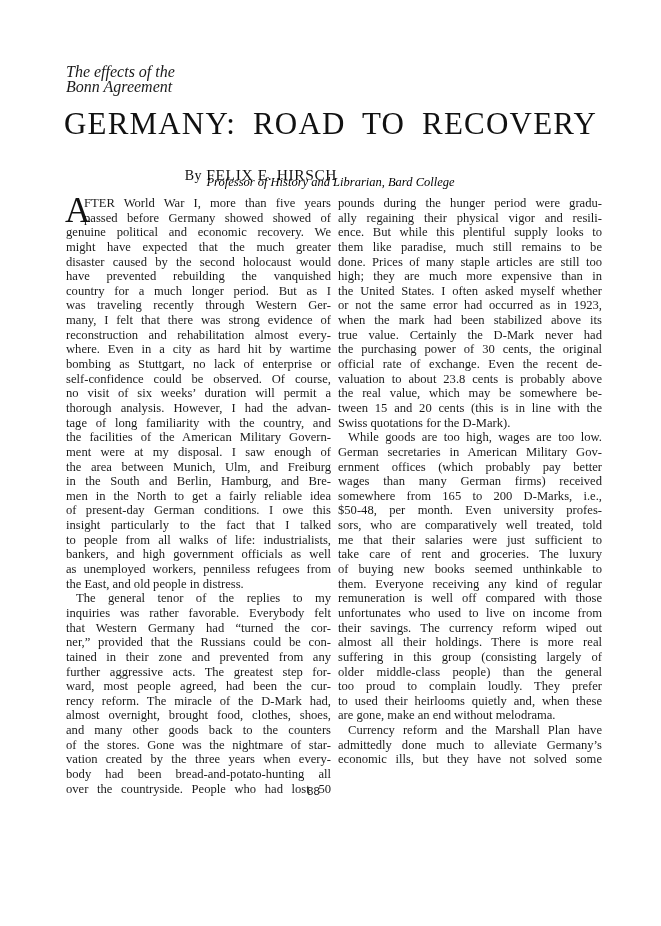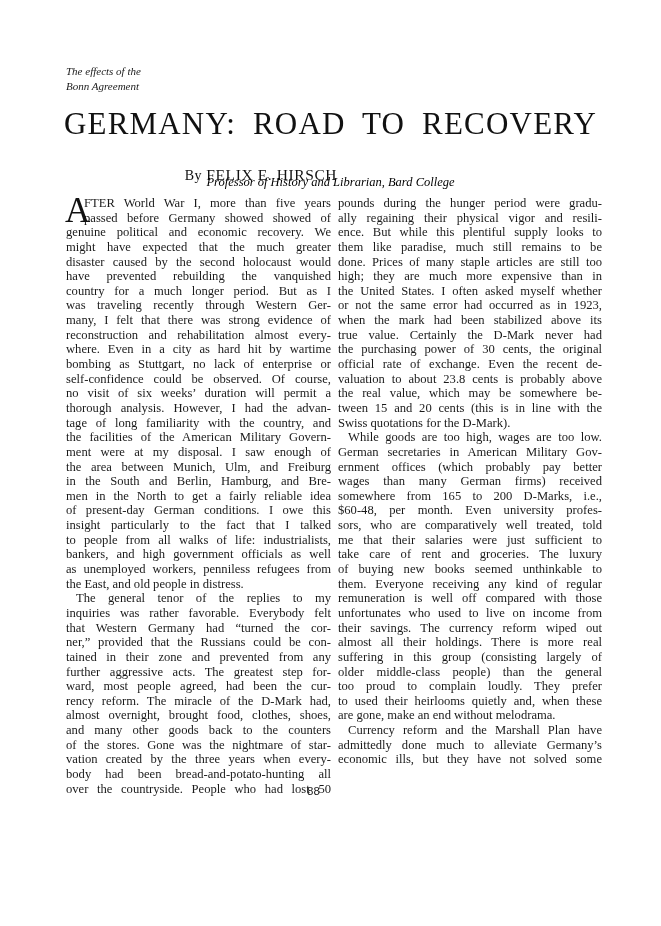--- a/index.html
+++ b/index.html
@@ -3,21 +3,21 @@
 <meta charset="utf-8">
 <style>
   html, body { margin: 0; padding: 0; background: #ffffff; }
   body {
     width: 661px; height: 926px; position: relative; overflow: hidden;
     color: #1a1a1a;
     font-family: "Liberation Serif", "DejaVu Serif", serif;
   }
   .kicker {
     position: absolute; left: 66px; top: 64px;
-    font-style: italic; font-size: 11px; line-height: 15px;
+    font-style: italic; font-size: 16px; line-height: 15px;
     color: #1a1a1a;
   }
   .kicker span { display: block; }
   .title {
     position: absolute; left: 0; width: 661px; top: 106px;
     text-align: center; font-size: 31px; letter-spacing: 1.2px;
     font-weight: normal; margin: 0; color: #111;
     word-spacing: 8px;
   }
   .byline {
@@ -127,21 +127,21 @@
     <span class="line">official rate of exchange. Even the recent de-</span>
     <span class="line">valuation to about 23.8 cents is probably above</span>
     <span class="line">the real value, which may be somewhere be-</span>
     <span class="line">tween 15 and 20 cents (this is in line with the</span>
     <span class="line last">Swiss quotations for the D-Mark).</span>
     <span class="line indent">While goods are too high, wages are too low.</span>
     <span class="line">German secretaries in American Military Gov-</span>
     <span class="line">ernment offices (which probably pay better</span>
     <span class="line">wages than many German firms) received</span>
     <span class="line">somewhere from 165 to 200 D-Marks, i.e.,</span>
-    <span class="line">$60-48, per month. Even university profes-</span>
+    <span class="line">$50-48, per month. Even university profes-</span>
     <span class="line">sors, who are comparatively well treated, told</span>
     <span class="line">me that their salaries were just sufficient to</span>
     <span class="line">take care of rent and groceries. The luxury</span>
     <span class="line">of buying new books seemed unthinkable to</span>
     <span class="line">them. Everyone receiving any kind of regular</span>
     <span class="line">remuneration is well off compared with those</span>
     <span class="line">unfortunates who used to live on income from</span>
     <span class="line">their savings. The currency reform wiped out</span>
     <span class="line">almost all their holdings. There is more real</span>
     <span class="line">suffering in this group (consisting largely of</span>

